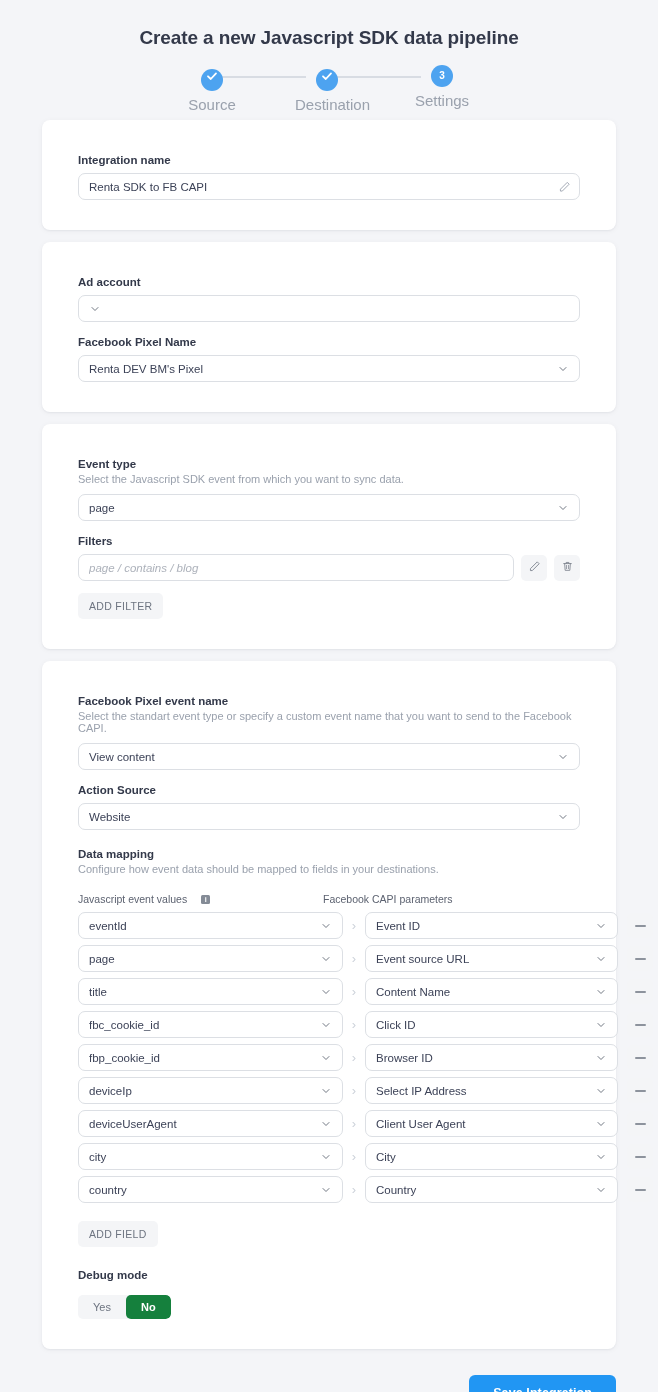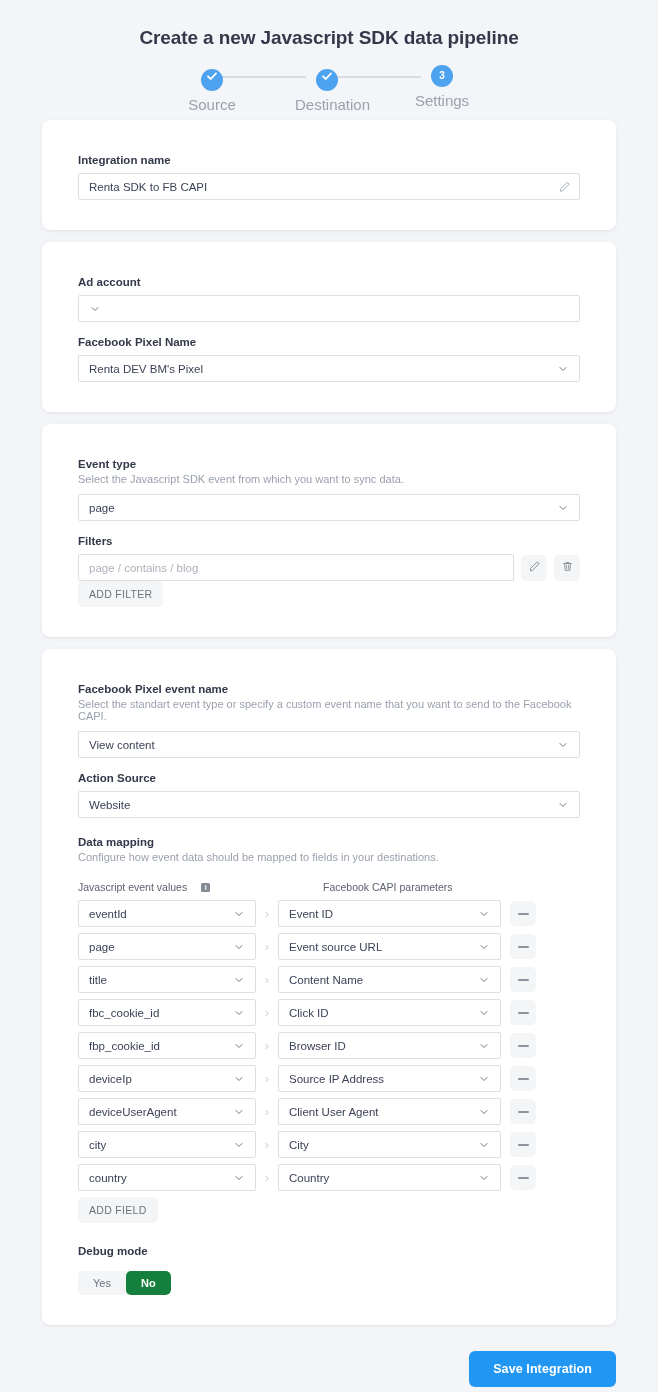--- a/index.html
+++ b/index.html
@@ -93,30 +93,30 @@
     color: #9aa1ad;
     margin-top: -4px;
     margin-bottom: 9px;
   }
 
   
   .field {
     position: relative;
     height: 27px;
     border: 1px solid #dcdfe4;
-    border-radius: 2px;
+    border-radius: 7px;
     background: #fff;
     display: flex;
     align-items: center;
     padding: 0 10px;
     font-size: 11.5px;
     color: #3c4257;
   }
   .field .val { flex: 1; overflow: hidden; white-space: nowrap; }
-  .field .ph { color: #adb2bb; }
+  .field .ph { color: #adb2bb; font-style: italic; }
   .field .chev {
     width: 12px; height: 12px; flex: none;
     color: #6d7480;
   }
   .field.inline-icon { padding-right: 30px; }
   .edit-inline {
     position: absolute;
     right: 8px; top: 50%;
     transform: translateY(-50%);
     width: 13px; height: 13px;
@@ -139,21 +139,21 @@
     display: flex;
     align-items: center;
     justify-content: center;
     color: #7b818c;
     flex: none;
   }
   .icon-btn svg { width: 13px; height: 13px; }
 
   .txt-btn {
     display: inline-block;
-    margin-top: 0;
+    margin-top: 12px;
     padding: 7px 11px;
     background: #f4f5f7;
     border-radius: 5px;
     font-size: 10.5px;
     color: #6d7480;
     letter-spacing: 0.3px;
   }
 
   
   .map-head {
@@ -177,30 +177,30 @@
     justify-content: center;
     line-height: 1;
   }
 
   .map-row {
     display: flex;
     align-items: center;
     margin-bottom: 6px;
   }
   .map-row .field { height: 27px; }
-  .map-row .left { width: 178px; flex: none; }
+  .map-row .left { width: 265px; flex: none; }
   .map-row .arrow {
     width: 22px;
     flex: none;
     text-align: center;
     color: #cdd2da;
     font-size: 13px;
     line-height: 1;
   }
-  .map-row .right { width: 223px; flex: none; }
+  .map-row .right { width: 253px; flex: none; }
   .minus-btn {
     margin-left: 9px;
     width: 26px;
     height: 25px;
     border-radius: 5px;
     background: #f4f5f7;
     display: flex;
     align-items: center;
     justify-content: center;
     flex: none;
@@ -514,21 +514,21 @@
             <div class="field">
               <span class="val">deviceIp</span>
               <span class="chev"><svg viewBox="0 0 16 16" fill="none">
                   <path d="M4 6 L8 10 L12 6" stroke="currentColor" stroke-width="1.3" stroke-linecap="round" stroke-linejoin="round"></path>
                 </svg></span>
             </div>
           </div>
           <div class="arrow">›</div>
           <div class="right">
             <div class="field">
-              <span class="val">Source IP Address</span>
+              <span class="val">Select IP Address</span>
               <span class="chev"><svg viewBox="0 0 16 16" fill="none">
                   <path d="M4 6 L8 10 L12 6" stroke="currentColor" stroke-width="1.3" stroke-linecap="round" stroke-linejoin="round"></path>
                 </svg></span>
             </div>
           </div>
           <div class="minus-btn">
             <i></i>
           </div>
         </div>
         <div class="map-row">

